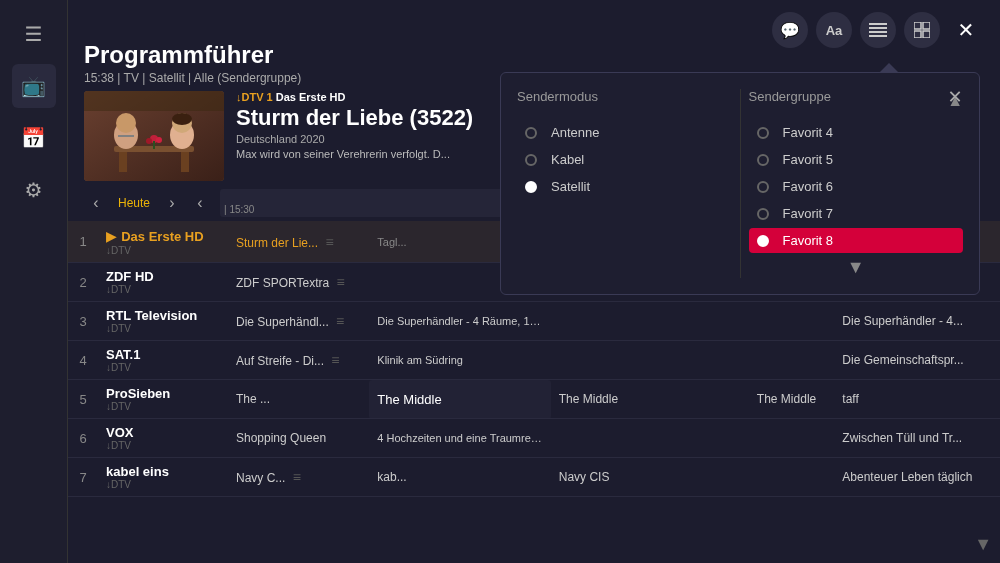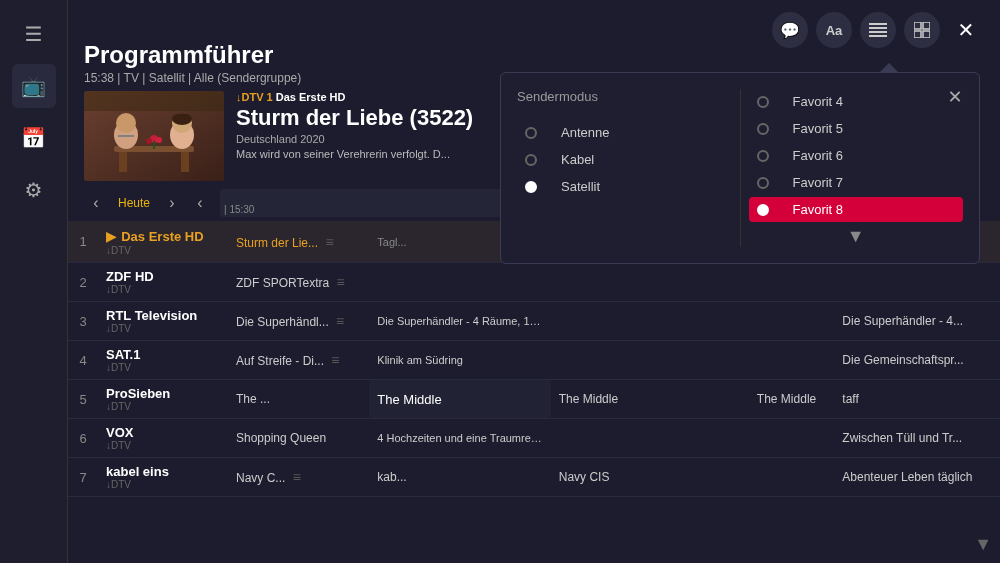--- a/index.html
+++ b/index.html
@@ -320,21 +320,21 @@
     }
     .dropdown-col-title {
       font-size: 13px;
       color: #999;
       margin-bottom: 12px;
       padding-bottom: 4px;
     }
     .dropdown-item {
       display: flex;
       align-items: center;
-      gap: 24px;
+      gap: 14px;
       padding: 5px 8px;
       border-radius: 4px;
       cursor: pointer;
       font-size: 13px;
       color: #ccc;
       margin-bottom: 2px;
     }
     .dropdown-item.selected {
       background: #d4003a;
       color: #fff;
@@ -607,20 +607,24 @@
       </div>
       <div class="dropdown-item">
         <div class="radio-dot filled"></div>
         <span>Satellit</span>
       </div>
     </div>
 
     <div class="divider-vert"></div>
 
     <div class="dropdown-col">
+      <div style="display:flex;justify-content:space-between;align-items:center;">
+        <div class="dropdown-col-title">Sendergruppe</div>
+        <div style="color:#888;font-size:16px;cursor:pointer;margin-bottom:8px;">▲</div>
+      </div>
       <div class="dropdown-item">
         <div class="radio-dot"></div>
         <span>Favorit 4</span>
       </div>
       <div class="dropdown-item">
         <div class="radio-dot"></div>
         <span>Favorit 5</span>
       </div>
       <div class="dropdown-item">
         <div class="radio-dot"></div>

